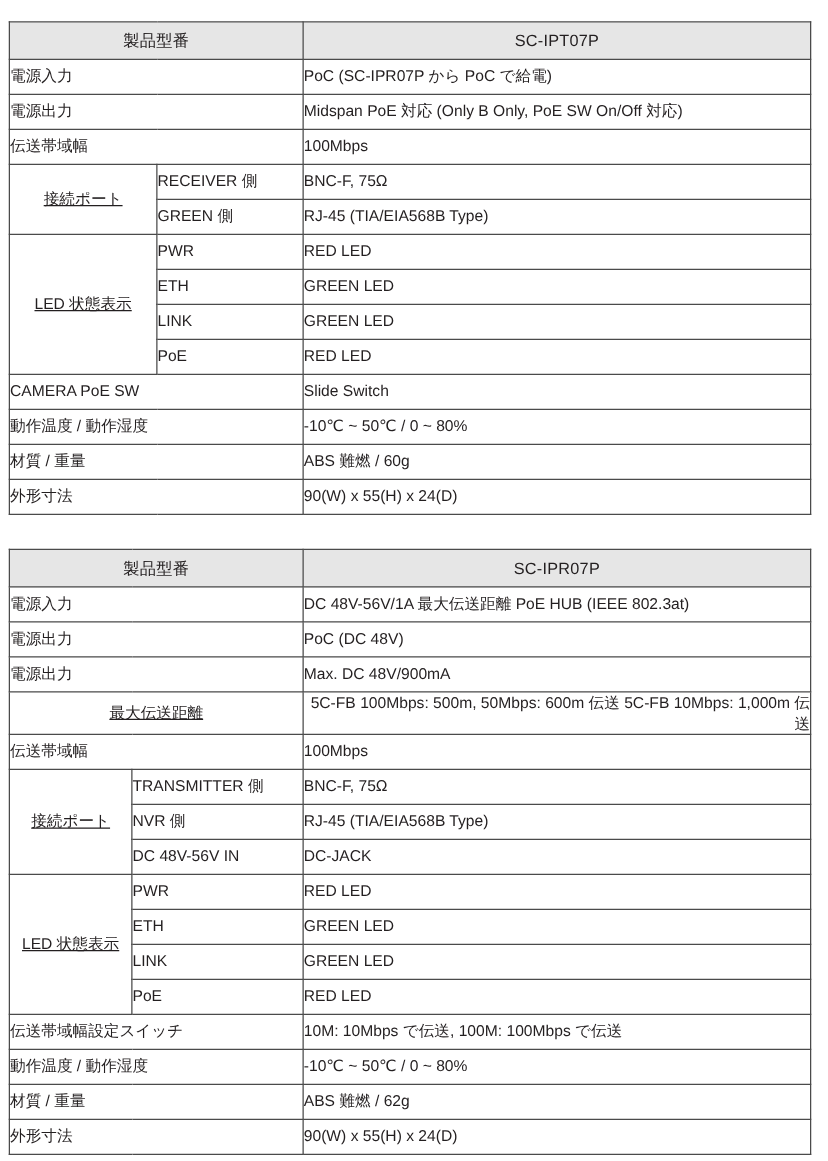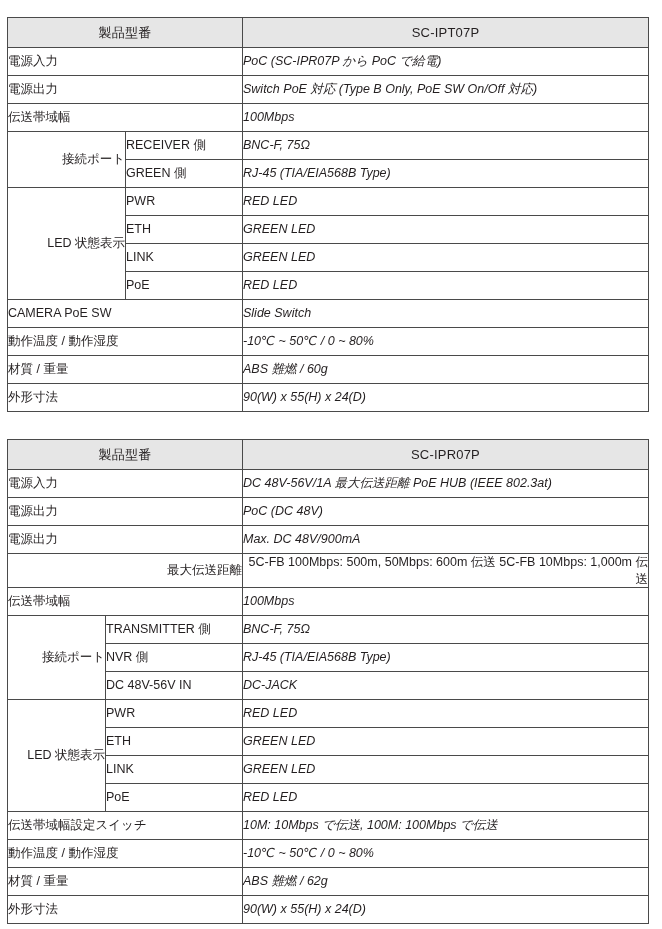--- a/index.html
+++ b/index.html
@@ -57,29 +57,29 @@
     font-size: 13px;
     letter-spacing: 0.2px;
   }
 
   .lbl {
     height: 27px;
     padding: 2px 4px;
   }
 
   .lbl-span {
-    text-align: right;
+    text-align: center;
     padding: 2px 4px;
+    text-decoration: underline;
   }
 
   .val {
     text-align: left;
     padding: 2px 6px 2px 9px;
     height: 27px;
-    font-style: italic;
   }
 
   .val-multi {
     text-align: right;
     padding: 0 6px 0 9px;
   }
 
   
   .t1 col.c-lbl  { width: 118px; }
   .t1 col.c-sub  { width: 117px; }
@@ -106,21 +106,21 @@
         <th colspan="2">製品型番</th>
         <th>SC-IPT07P</th>
       </tr>
 
       <tr>
         <td class="lbl" colspan="2">電源入力</td>
         <td class="val">PoC (SC-IPR07P から PoC で給電)</td>
       </tr>
       <tr>
         <td class="lbl" colspan="2">電源出力</td>
-        <td class="val">Switch PoE 対応 (Type B Only, PoE SW On/Off 対応)</td>
+        <td class="val">Midspan PoE 対応 (Only B Only, PoE SW On/Off 対応)</td>
       </tr>
       <tr>
         <td class="lbl" colspan="2">伝送帯域幅</td>
         <td class="val">100Mbps</td>
       </tr>
 
       <tr>
         <td class="lbl-span" rowspan="2">接続ポート</td>
         <td class="lbl">RECEIVER 側</td>
         <td class="val">BNC-F, 75Ω</td>

